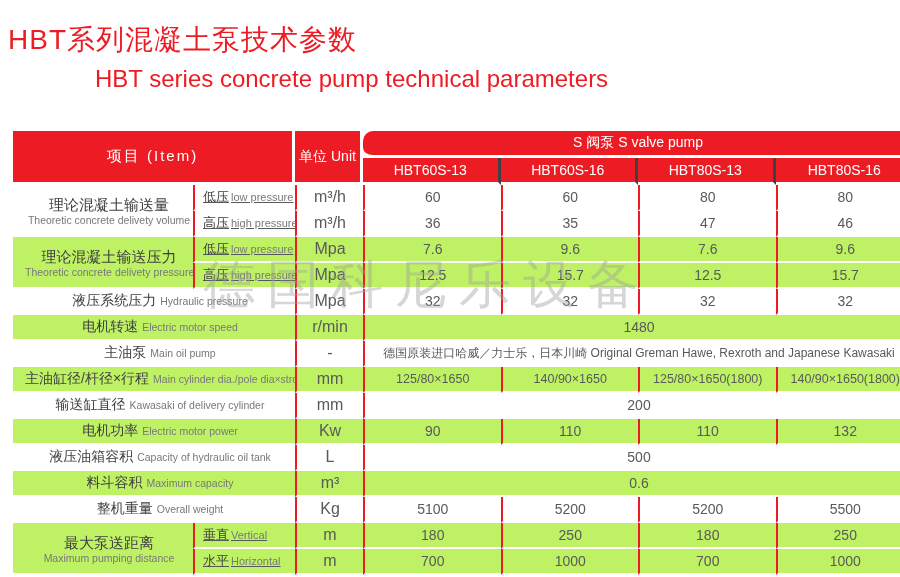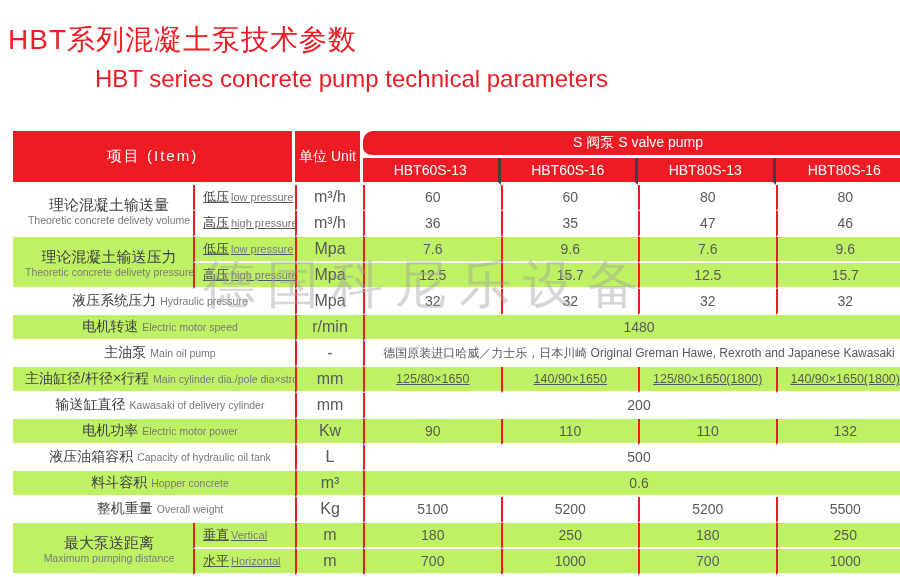--- a/index.html
+++ b/index.html
@@ -59,21 +59,21 @@
   td.item.stacked .zh { display:block; font-size:15px; line-height:1.25; padding-top:2px; }
   td.item.stacked .en-block { display:block; font-size:10.5px; line-height:1.1; color:#77787a; }
 
   td.sub { text-align:left; padding-left:8px;text-decoration:underline; }
   td.sub .sub-zh { font-size:13px; color:#3f3f41; }
   td.sub .sub-en { font-size:11px; color:#77787a; margin-left:2px; }
 
   td.unit { font-size:16px; }
   td.val  { font-size:14px; }
   td.val.smalltext { font-size:12px; letter-spacing:0; }
-  td.val.mid { font-size:12.5px;text-decoration:underline; }
+  td.val.mid { font-size:12.5px; }
 
   .watermark {
     position:absolute; top:250px; left:203px;
     font-size:52px; font-weight:400;
     color:#9e9e9e; opacity:0.42;
     letter-spacing:12px; white-space:nowrap;
     z-index:3; pointer-events:none;
   }
 </style>
 </head>
@@ -219,21 +219,21 @@
       <tr>
         <td class="item" colspan="2">
           <span class="zh">液压油箱容积</span><span class="en-inline">Capacity of hydraulic oil tank</span>
         </td>
         <td class="unit bl">L</td>
         <td class="val bl" colspan="4">500</td>
       </tr>
 
       <tr class="gray">
         <td class="item" colspan="2">
-          <span class="zh">料斗容积</span><span class="en-inline">Hopper concrete</span>
+          <span class="zh">料斗容积</span><span class="en-inline">Maximum capacity</span>
         </td>
         <td class="unit bl">m³</td>
         <td class="val bl" colspan="4">0.6</td>
       </tr>
 
       <tr>
         <td class="item" colspan="2">
           <span class="zh">整机重量</span><span class="en-inline">Overall weight</span>
         </td>
         <td class="unit bl">Kg</td>

